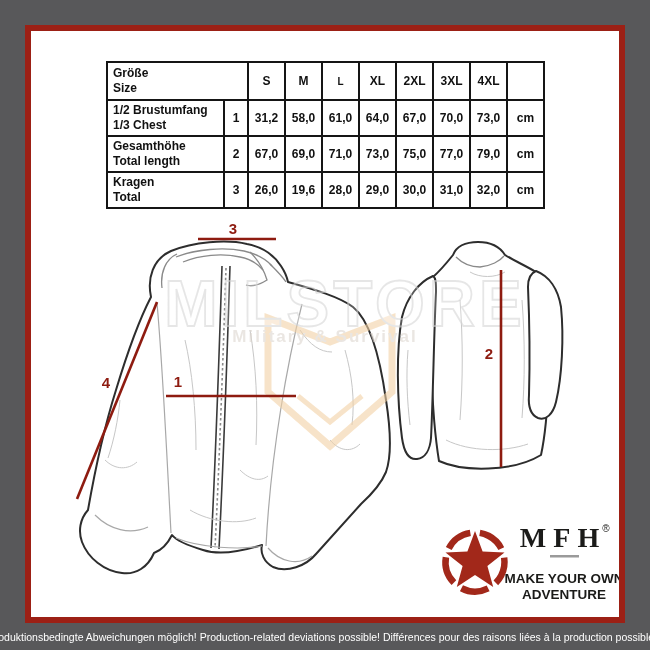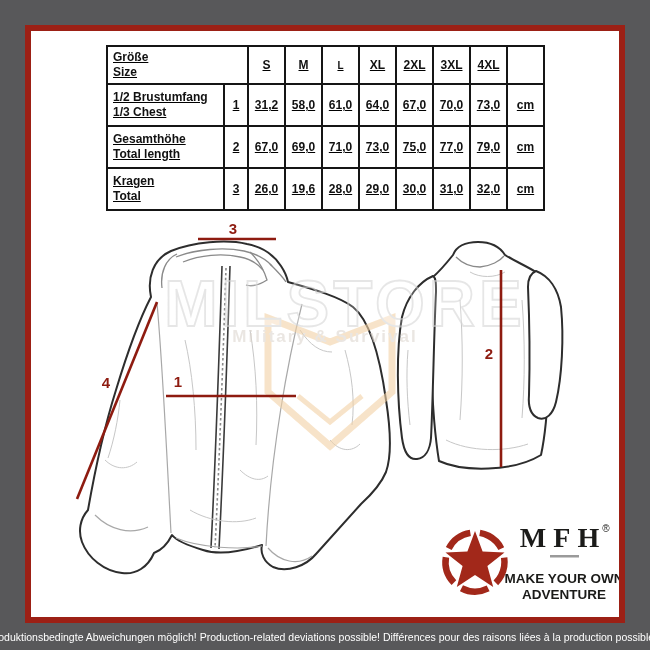--- a/index.html
+++ b/index.html
@@ -9,28 +9,28 @@
     font-family:"Liberation Sans", sans-serif;
   }
   .panel {
     position:absolute; left:25px; top:25px;
     width:588px; height:586px;
     background:#ffffff; border:6px solid #9c2015;
     box-sizing:content-box;
   }
   .diagram-svg { position:absolute; left:0; top:0; width:588px; height:586px; display:block; }
   .size-table {
-    position:absolute; left:75px; top:14px; width:437px;
-    border-collapse:collapse; table-layout:fixed;text-decoration:underline;
+    position:absolute; left:75px; top:30px; width:437px;
+    border-collapse:collapse; table-layout:fixed;
   }
   .size-table td {
     border:2px solid #151515; padding:0; text-align:center;
     font-weight:bold; font-size:12px; color:#111; overflow:hidden;
   }
-  .size-table tr { height:42px; }
+  .size-table tr { height:36px; }
   .size-table tr.hdr { height:38px; }
   .label-cell { text-align:left !important; padding:1px 0 1px 5px !important; line-height:1.25; }
   .label-cell div { white-space:nowrap; }
   .col-l { font-size:10px !important; }
   .footer {
     position:absolute; left:0; bottom:0; width:650px; height:27px;
     display:flex; align-items:center; justify-content:center;
     color:#ffffff; font-size:10.5px; white-space:nowrap; letter-spacing:0;
   }
 </style>

